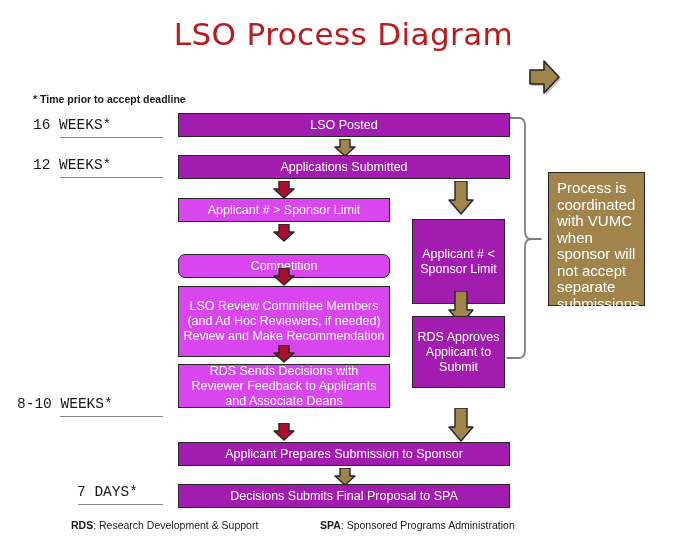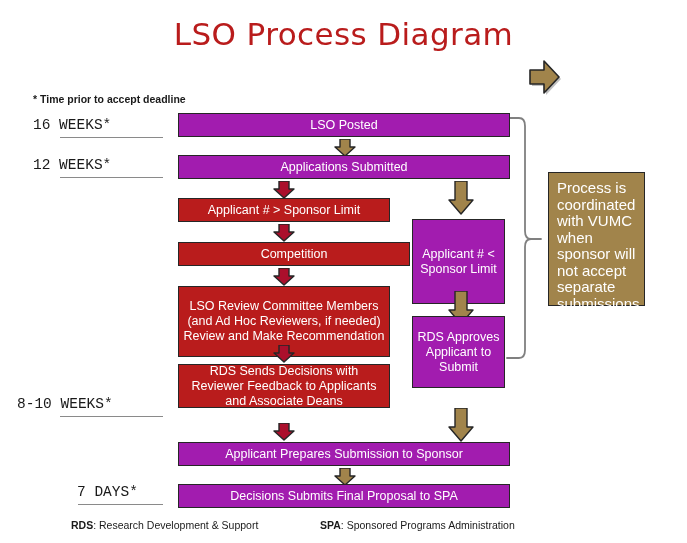--- a/index.html
+++ b/index.html
@@ -63,21 +63,21 @@
     color: #ffffff;
     display: flex;
     align-items: center;
     justify-content: center;
     text-align: center;
     font-size: 12.5px;
     line-height: 15px;
     padding: 2px 4px;
   }
   .box.tan  { background: #a21caf; }
-  .box.red  { background: #b91c1c; }
+  .box.red  { background: #d946ef; }
   .box.note {
     background: #a1844b;
     justify-content: flex-start;
     align-items: flex-start;
     text-align: left;
     padding: 7px 6px 6px 8px;
     line-height: 16.5px;
     font-size: 15px;
   }
   
@@ -154,21 +154,21 @@
   </div>
 
   <div class="box red" style="left:178px; top:198px; width:212px; height:24px;">Applicant # &gt; Sponsor Limit</div>
 
   <div class="arrow-down" style="left:273px; top:224px;">
     <svg width="22" height="18" viewBox="0 0 22 18">
       <path d="M6 0 L16 0 L16 8 L21 8 L11 17 L1 8 L6 8 Z" fill="#ab0f2c" stroke="#262626" stroke-width="1.4" stroke-linejoin="round"></path>
     </svg>
   </div>
 
-  <div class="box red" style="left:178px; top:242px; width:232px; height:24px;">Competition</div>
+  <div class="box red" style="left:178px; top:254px; width:212px; height:24px;border-radius:7px;">Competition</div>
 
   <div class="arrow-down" style="left:273px; top:268px;">
     <svg width="22" height="18" viewBox="0 0 22 18">
       <path d="M6 0 L16 0 L16 8 L21 8 L11 17 L1 8 L6 8 Z" fill="#ab0f2c" stroke="#262626" stroke-width="1.4" stroke-linejoin="round"></path>
     </svg>
   </div>
 
   <div class="box red" style="left:178px; top:286px; width:212px; height:71px;">LSO Review Committee Members (and Ad Hoc Reviewers, if needed) Review and Make Recommendation</div>
 
   <div class="arrow-down" style="left:273px; top:345px;">

